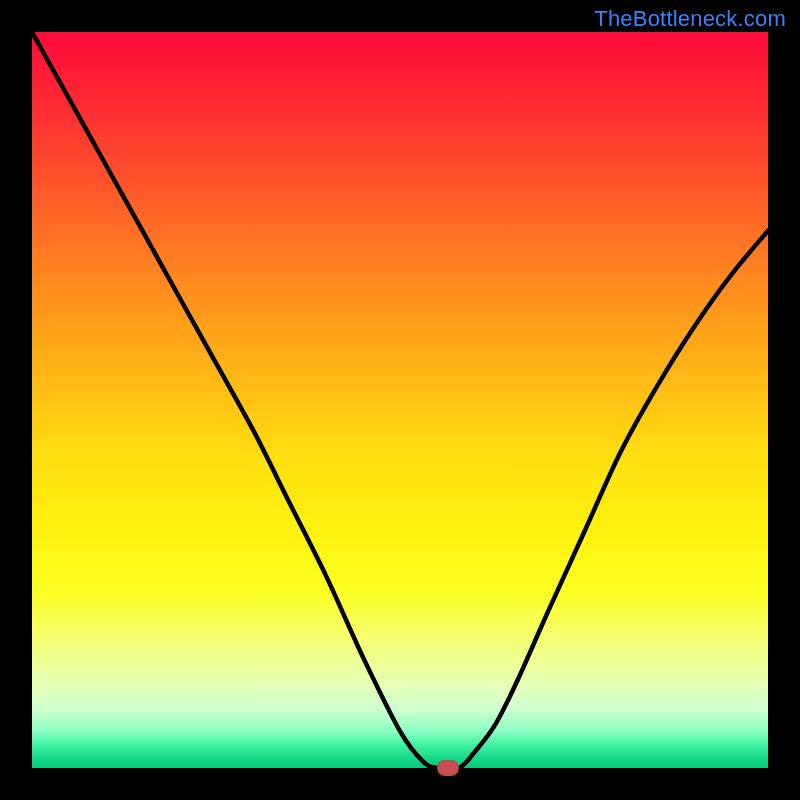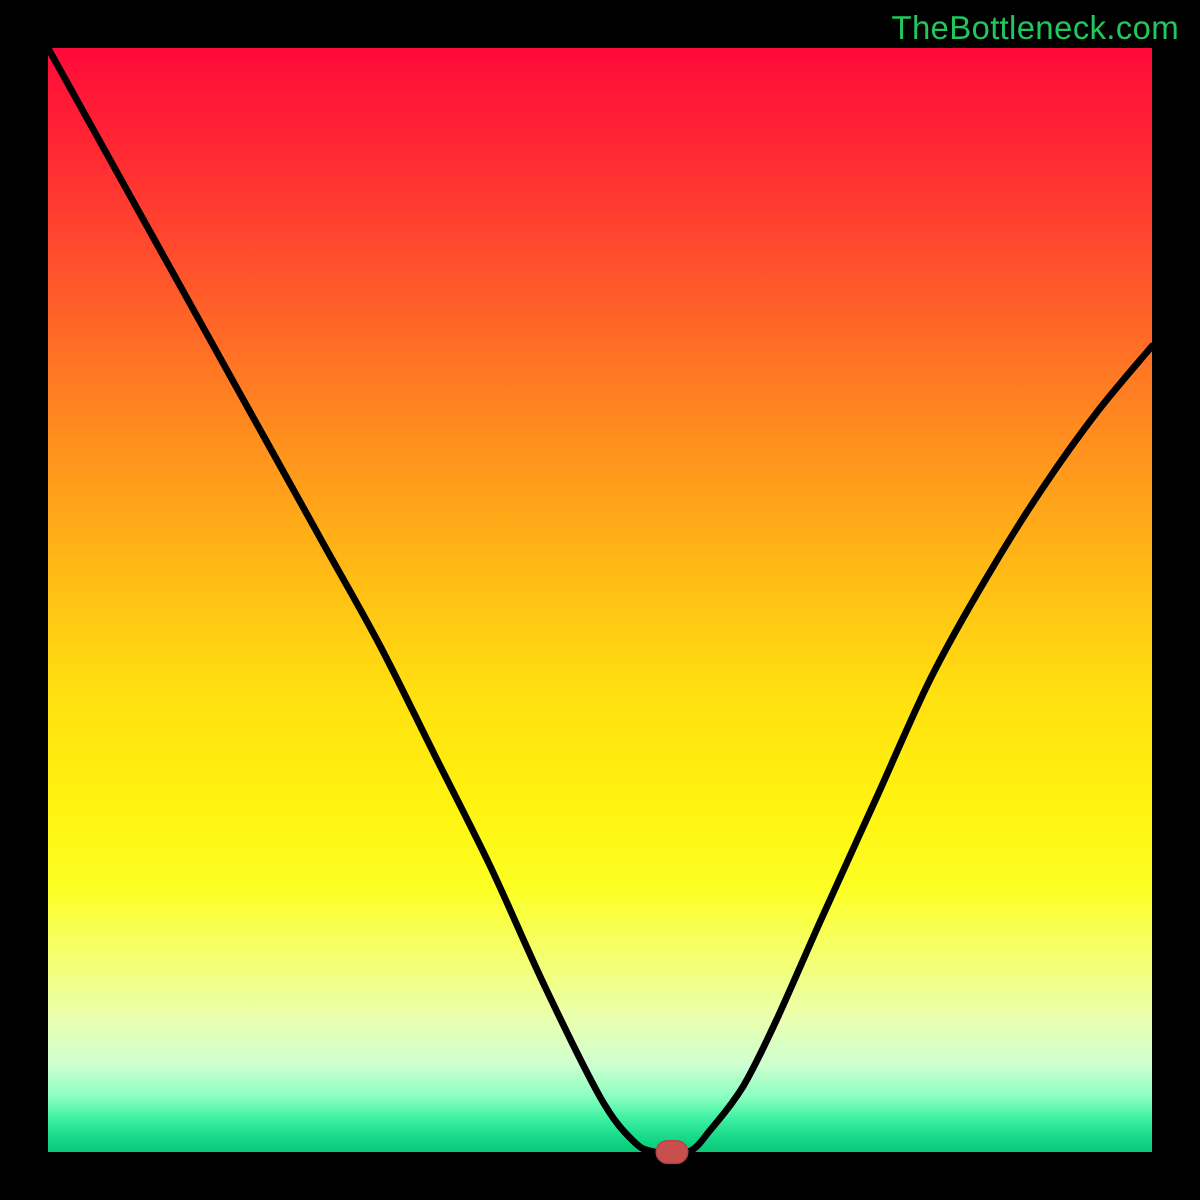--- a/index.html
+++ b/index.html
@@ -39,21 +39,21 @@
       #8affc1 95%,
       #3cf0a0 97%,
       #11d585 99%,
       #0bc879 100%
     );
   }
   .watermark {
     position: absolute;
     top: 6px;
     right: 14px;
-    color: #22c55e;
+    color: #3b82f6;
     font-size: 22px;
     font-weight: 500;
     letter-spacing: 0.2px;
     user-select: none;
   }
   svg.curve {
     position: absolute;
     left: 0;
     top: 0;
     width: 736px;

